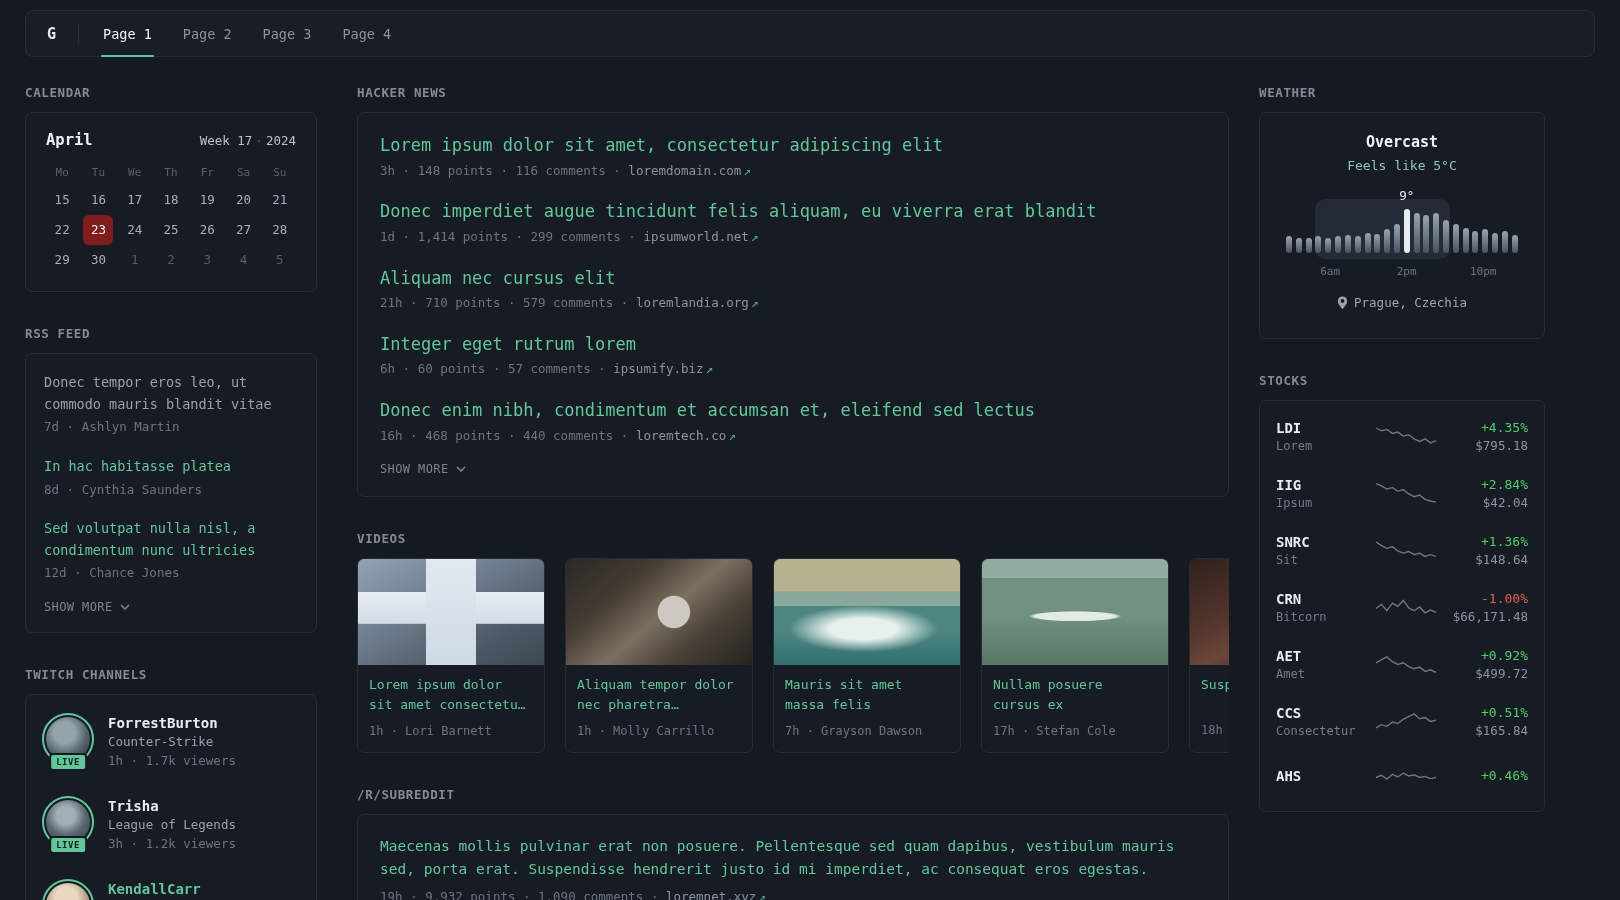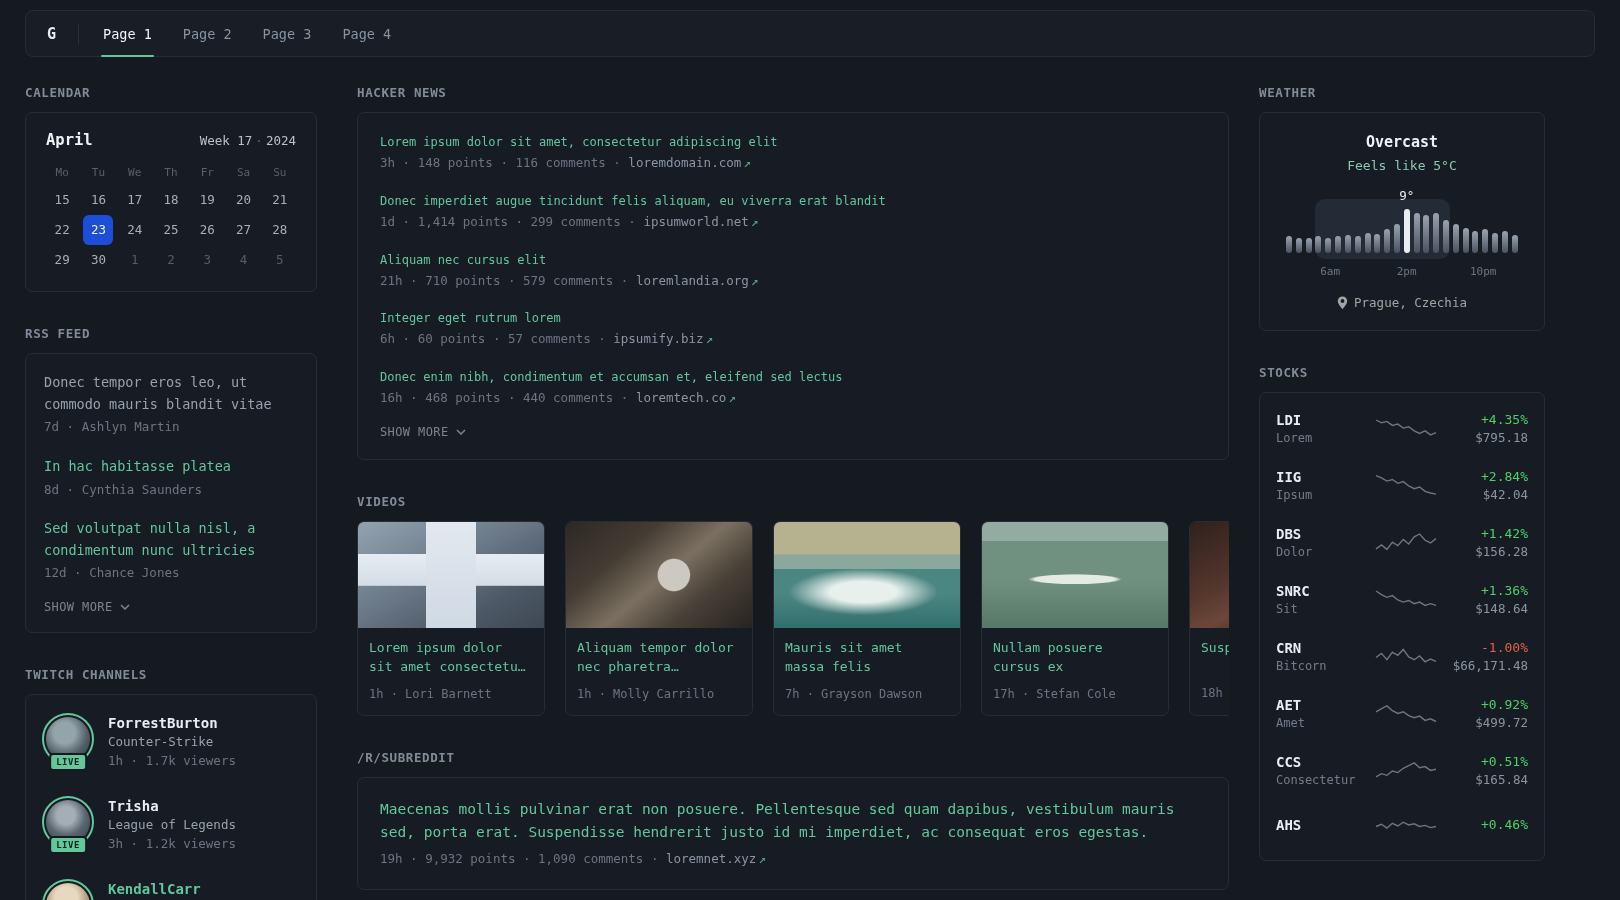--- a/index.html
+++ b/index.html
@@ -55,21 +55,21 @@
   
   .cal-head{display:flex;justify-content:space-between;align-items:baseline;padding:2px 2px 12px}
   .cal-month{font-size:15.5px;font-weight:600;color:#eef2f6}
   .cal-week{font-size:12.5px;color:#b9c1cc}
   .cal-week .sep{color:#5d6570;margin:0 3px}
   .cal-grid{display:grid;grid-template-columns:repeat(7,1fr)}
   .cal-wd{font-size:11px;color:#58606c;text-align:center;line-height:24px}
   .cal-day{font-size:12.5px;color:#a7afbb;text-align:center;line-height:30px;
     width:30px;height:30px;margin:0 auto}
   .cal-day.dim{color:#555d69}
-  .cal-day.today{background:#1d4ed8;border-radius:6px;color:#eef2f6}
+  .cal-day.today{background:#7f1d1d;border-radius:6px;color:#eef2f6}
 
   
   .rss-card{padding:18px}
   .rss-item + .rss-item{margin-top:19px}
   .rss-title{display:block;font-size:13.5px;line-height:1.6;color:var(--accent)}
   .rss-title.muted{color:#98a1ad}
 
   
   .twitch-card{padding:20px 18px;display:flex;flex-direction:column;gap:27px}
   .tw-item{display:flex;gap:16px;align-items:flex-start;cursor:pointer}
@@ -79,21 +79,21 @@
     background:var(--accent);color:#10241b;font-size:9px;font-weight:bold;letter-spacing:.5px;
     padding:2px 5px;border-radius:4px;border:2px solid var(--bg)}
   .live-badge:empty{display:none}
   .tw-name{display:block;font-size:14px;font-weight:600;color:#e8edf3}
   .tw-name.accent{color:var(--accent)}
   .tw-game{font-size:12.5px;color:#98a1ad;margin-top:3px}
 
   
   .hn-card{padding:20px 22px}
   .hn-item + .hn-item{margin-top:19px}
-  .hn-title{display:block;font-size:12px;line-height:1.5;color:var(--accent)}
+  .hn-title{display:block;font-size:17px;line-height:1.5;color:var(--accent)}
 
   
   .video-row{display:flex;gap:20px;overflow:hidden}
   .video-card{flex:none;width:188px;border:1px solid var(--border);border-radius:7px;
     background:var(--card);overflow:hidden;cursor:pointer}
   .thumb{width:100%;height:106px}
   .vbody{padding:10px 11px 12px}
   .vtitle{display:block;font-size:13px;line-height:1.5;color:var(--accent);min-height:38px}
   .video-card .item-meta{margin-top:8px;font-size:12px}
   .th1{background:
@@ -110,21 +110,21 @@
     radial-gradient(ellipse 36% 7% at 50% 54%,#e3ebe4 0 60%,rgba(227,235,228,0) 70%),
     linear-gradient(180deg,#93aca1 0 18%,#70917f 18% 55%,#587767 100%)}
   .th5{background:linear-gradient(155deg,#2f211d 0%,#54362c 40%,#6d463a 58%,#3a2721 80%,#241815 100%)}
 
   
   .sub-card{padding:20px 22px}
   .post-title{display:block;font-size:14.5px;line-height:1.6;color:var(--accent)}
   .sub-card .item-meta{margin-top:6px}
 
   
-  .weather-card{padding:20px 16px 20px;text-align:center}
+  .weather-card{padding:20px 16px 28px;text-align:center}
   .wcond{font-size:15px;font-weight:600;color:#eef2f6}
   .wfeels{font-size:13px;color:#8fc6ad;margin-top:7px}
   .wchart{position:relative;height:48px;margin:32px 10px 8px;display:flex;
     align-items:flex-end;justify-content:space-between}
   .daylight{position:absolute;top:-6px;bottom:-6px;background:#232b37;border-radius:10px}
   .wbar{position:relative;z-index:1;width:6px;border-radius:3px;
     background:linear-gradient(180deg,#9aa3b0,#4a5260)}
   .wbar.hl{background:#e9edf2}
   .wtemp{position:absolute;bottom:calc(100% + 6px);left:50%;transform:translateX(-50%);
     font-size:12.5px;color:#e9edf2}
@@ -518,35 +518,20 @@
               <svg viewBox="0 0 64 30">
                 <polyline points="2.0,4.7 7.5,6.9 12.9,10.1 18.4,8.5 23.8,12.3 29.3,10.6 34.7,15.0 40.2,17.7 45.6,16.0 51.1,20.4 56.5,22.0 62.0,23.1" fill="none" stroke="#6d7582" stroke-width="1.4"></polyline>
               </svg>
             </div>
             <div class="s-right">
               <div class="s-change up">+2.84%</div>
               <div class="s-price">$42.04</div>
             </div>
           </div>
 
-          <div class="stock-row">
-            <div class="s-left">
-              <div class="s-sym">DBS</div>
-              <div class="s-name">Dolor</div>
-            </div>
-            <div class="s-spark">
-              <svg viewBox="0 0 64 30">
-                <polyline points="2.0,20.9 7.5,16.9 12.9,21.4 18.4,14.1 23.8,17.7 29.3,11.4 34.7,16.0 40.2,8.8 45.6,6.0 51.1,12.3 56.5,15.0 62.0,10.6" fill="none" stroke="#6d7582" stroke-width="1.4"></polyline>
-              </svg>
-            </div>
-            <div class="s-right">
-              <div class="s-change up">+1.42%</div>
-              <div class="s-price">$156.28</div>
-            </div>
-          </div>
 
           <div class="stock-row">
             <div class="s-left">
               <div class="s-sym">SNRC</div>
               <div class="s-name">Sit</div>
             </div>
             <div class="s-spark">
               <svg viewBox="0 0 64 30">
                 <polyline points="2.0,6.0 7.5,9.6 12.9,12.3 18.4,10.6 23.8,15.0 29.3,17.1 34.7,15.5 40.2,18.7 45.6,17.1 51.1,20.4 56.5,18.7 62.0,20.4" fill="none" stroke="#6d7582" stroke-width="1.4"></polyline>
               </svg>

